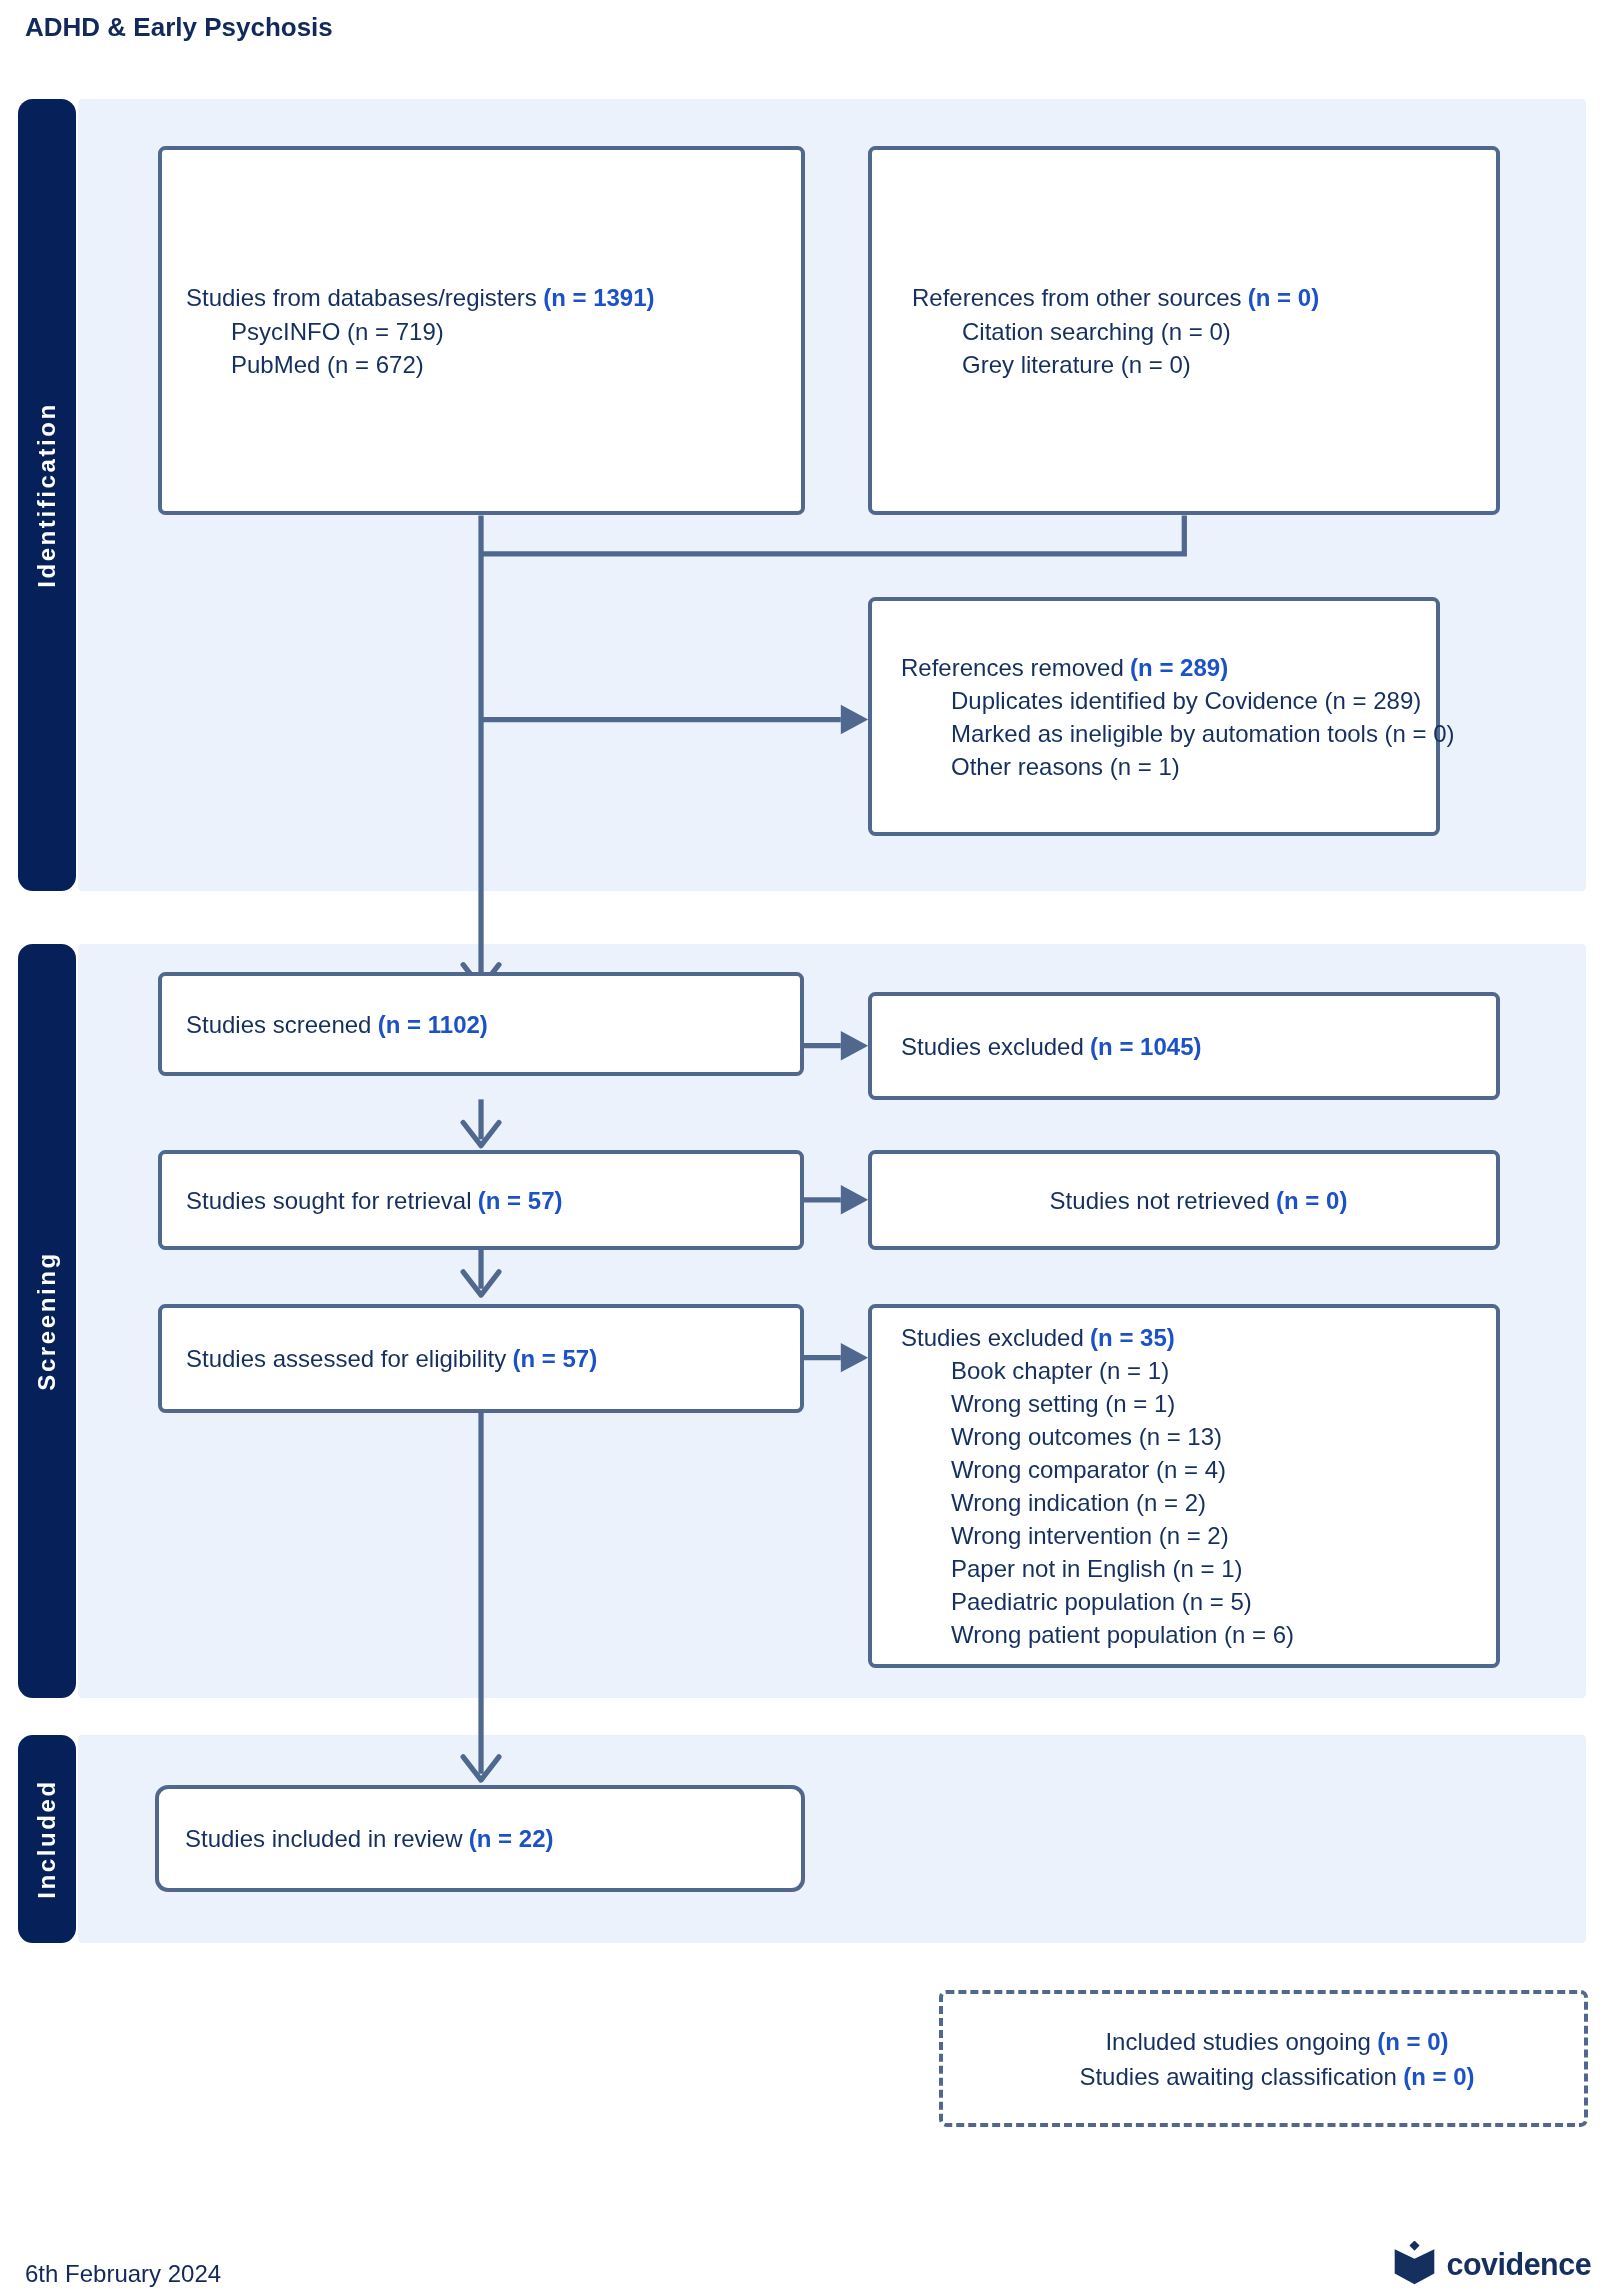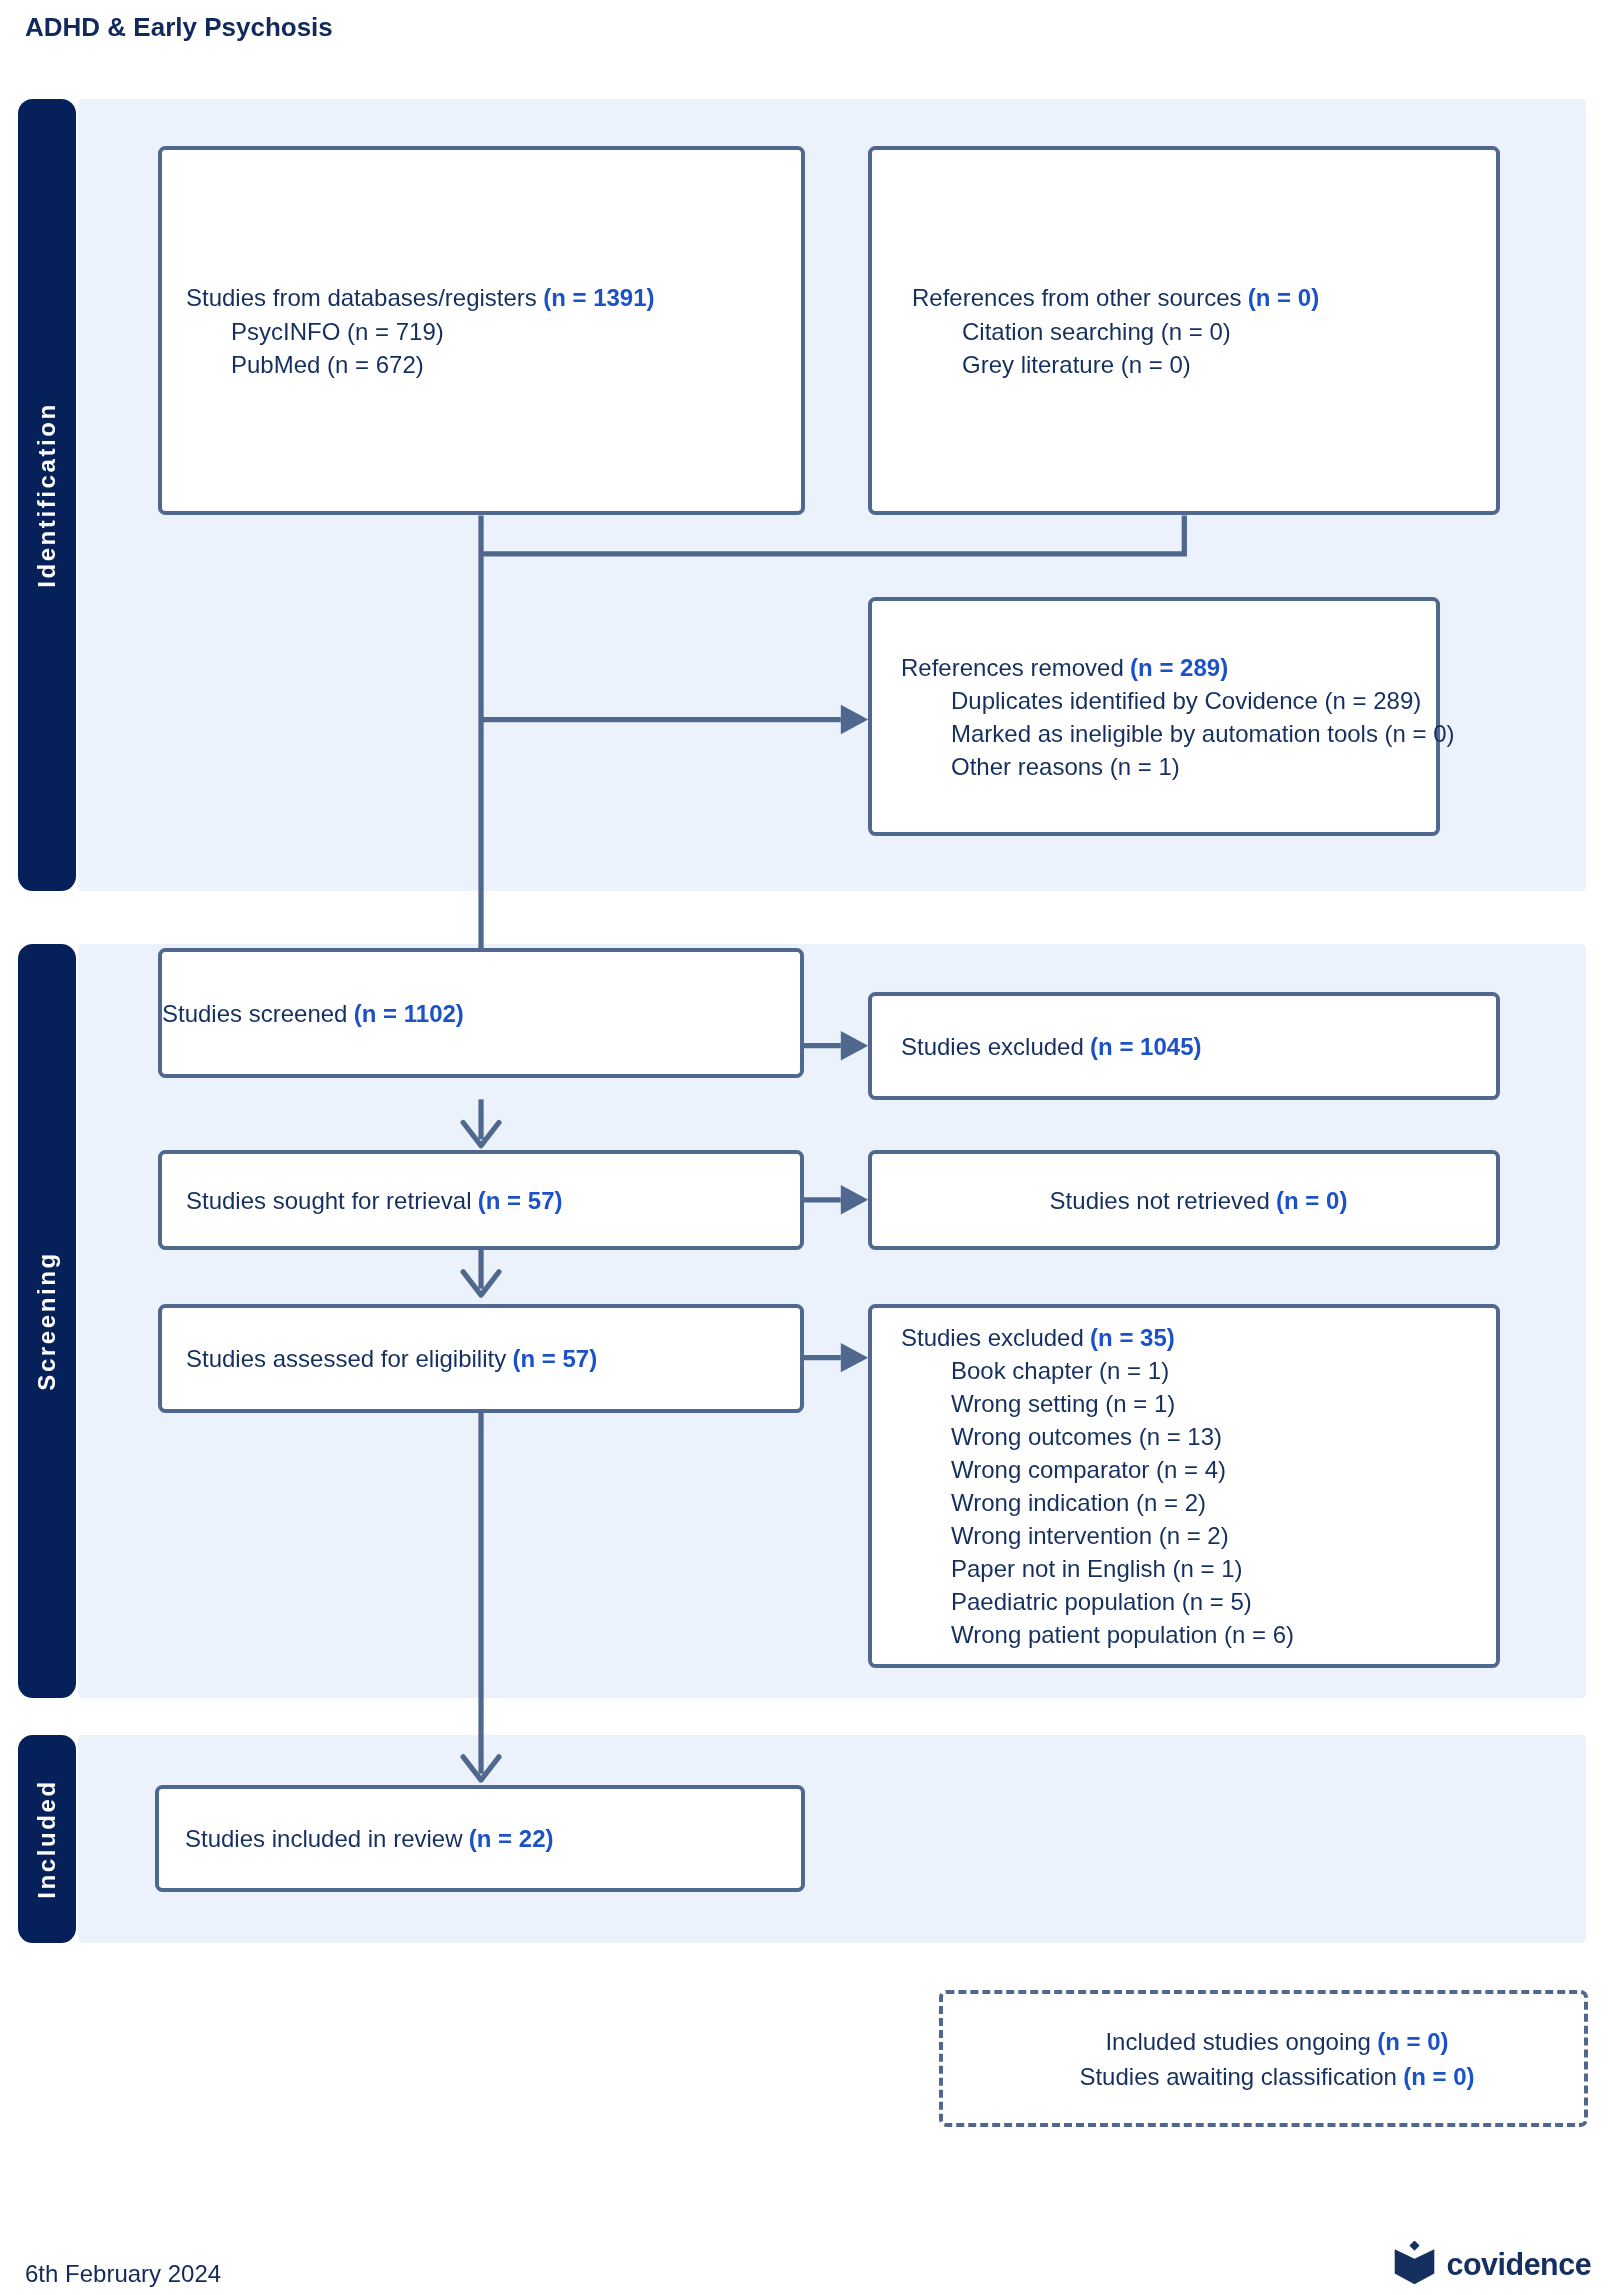--- a/index.html
+++ b/index.html
@@ -85,21 +85,21 @@
 
 <div class="abs box ind-95 tight" style="left:868px;top:597px;width:572px;height:239px;padding-left:29px;">
   <div class="line"><span>References removed</span><span class="n">(n = 289)</span></div>
   <div>
       <div class="subline">Duplicates identified by Covidence (n = 289)</div>
       <div class="subline">Marked as ineligible by automation tools (n = 0)</div>
       <div class="subline">Other reasons (n = 1)</div>
     </div>
 </div>
 
-<div class="abs box" style="left:158px;top:948px;width:646px;height:130px;">
+<div class="abs box" style="left:158px;top:972px;width:646px;height:104px;padding-left:24px;">
   <div class="line"><span>Studies screened</span><span class="n">(n = 1102)</span></div>
 </div>
 
 <div class="abs box" style="left:868px;top:992px;width:632px;height:108px;padding-left:29px;">
   <div class="line"><span>Studies excluded</span><span class="n">(n = 1045)</span></div>
 </div>
 
 <div class="abs box" style="left:158px;top:1150px;width:646px;height:100px;padding-left:24px;">
   <div class="line"><span>Studies sought for retrieval</span><span class="n">(n = 57)</span></div>
 </div>
@@ -120,21 +120,21 @@
       <div class="subline">Wrong outcomes (n = 13)</div>
       <div class="subline">Wrong comparator (n = 4)</div>
       <div class="subline">Wrong indication (n = 2)</div>
       <div class="subline">Wrong intervention (n = 2)</div>
       <div class="subline">Paper not in English (n = 1)</div>
       <div class="subline">Paediatric population (n = 5)</div>
       <div class="subline">Wrong patient population (n = 6)</div>
     </div>
 </div>
 
-<div class="abs box" style="left:155px;top:1785px;width:650px;height:107px;padding-left:26px;">
+<div class="abs box" style="left:155px;top:1785px;width:650px;height:107px;padding-left:26px;border-radius:13px;">
   <div class="line"><span>Studies included in review</span><span class="n">(n = 22)</span></div>
 </div>
 
 <div class="abs box dashed" style="left:939px;top:1990px;width:649px;height:137px;padding-left:27px;">
   <div class="line"><span>Included studies ongoing</span><span class="n">(n = 0)</span></div>
   <div class="line"><span>Studies awaiting classification</span><span class="n">(n = 0)</span></div>
 </div>
 
 <div class="abs footer-date" style="left:25px;top:2260px;">6th February 2024</div>
 

